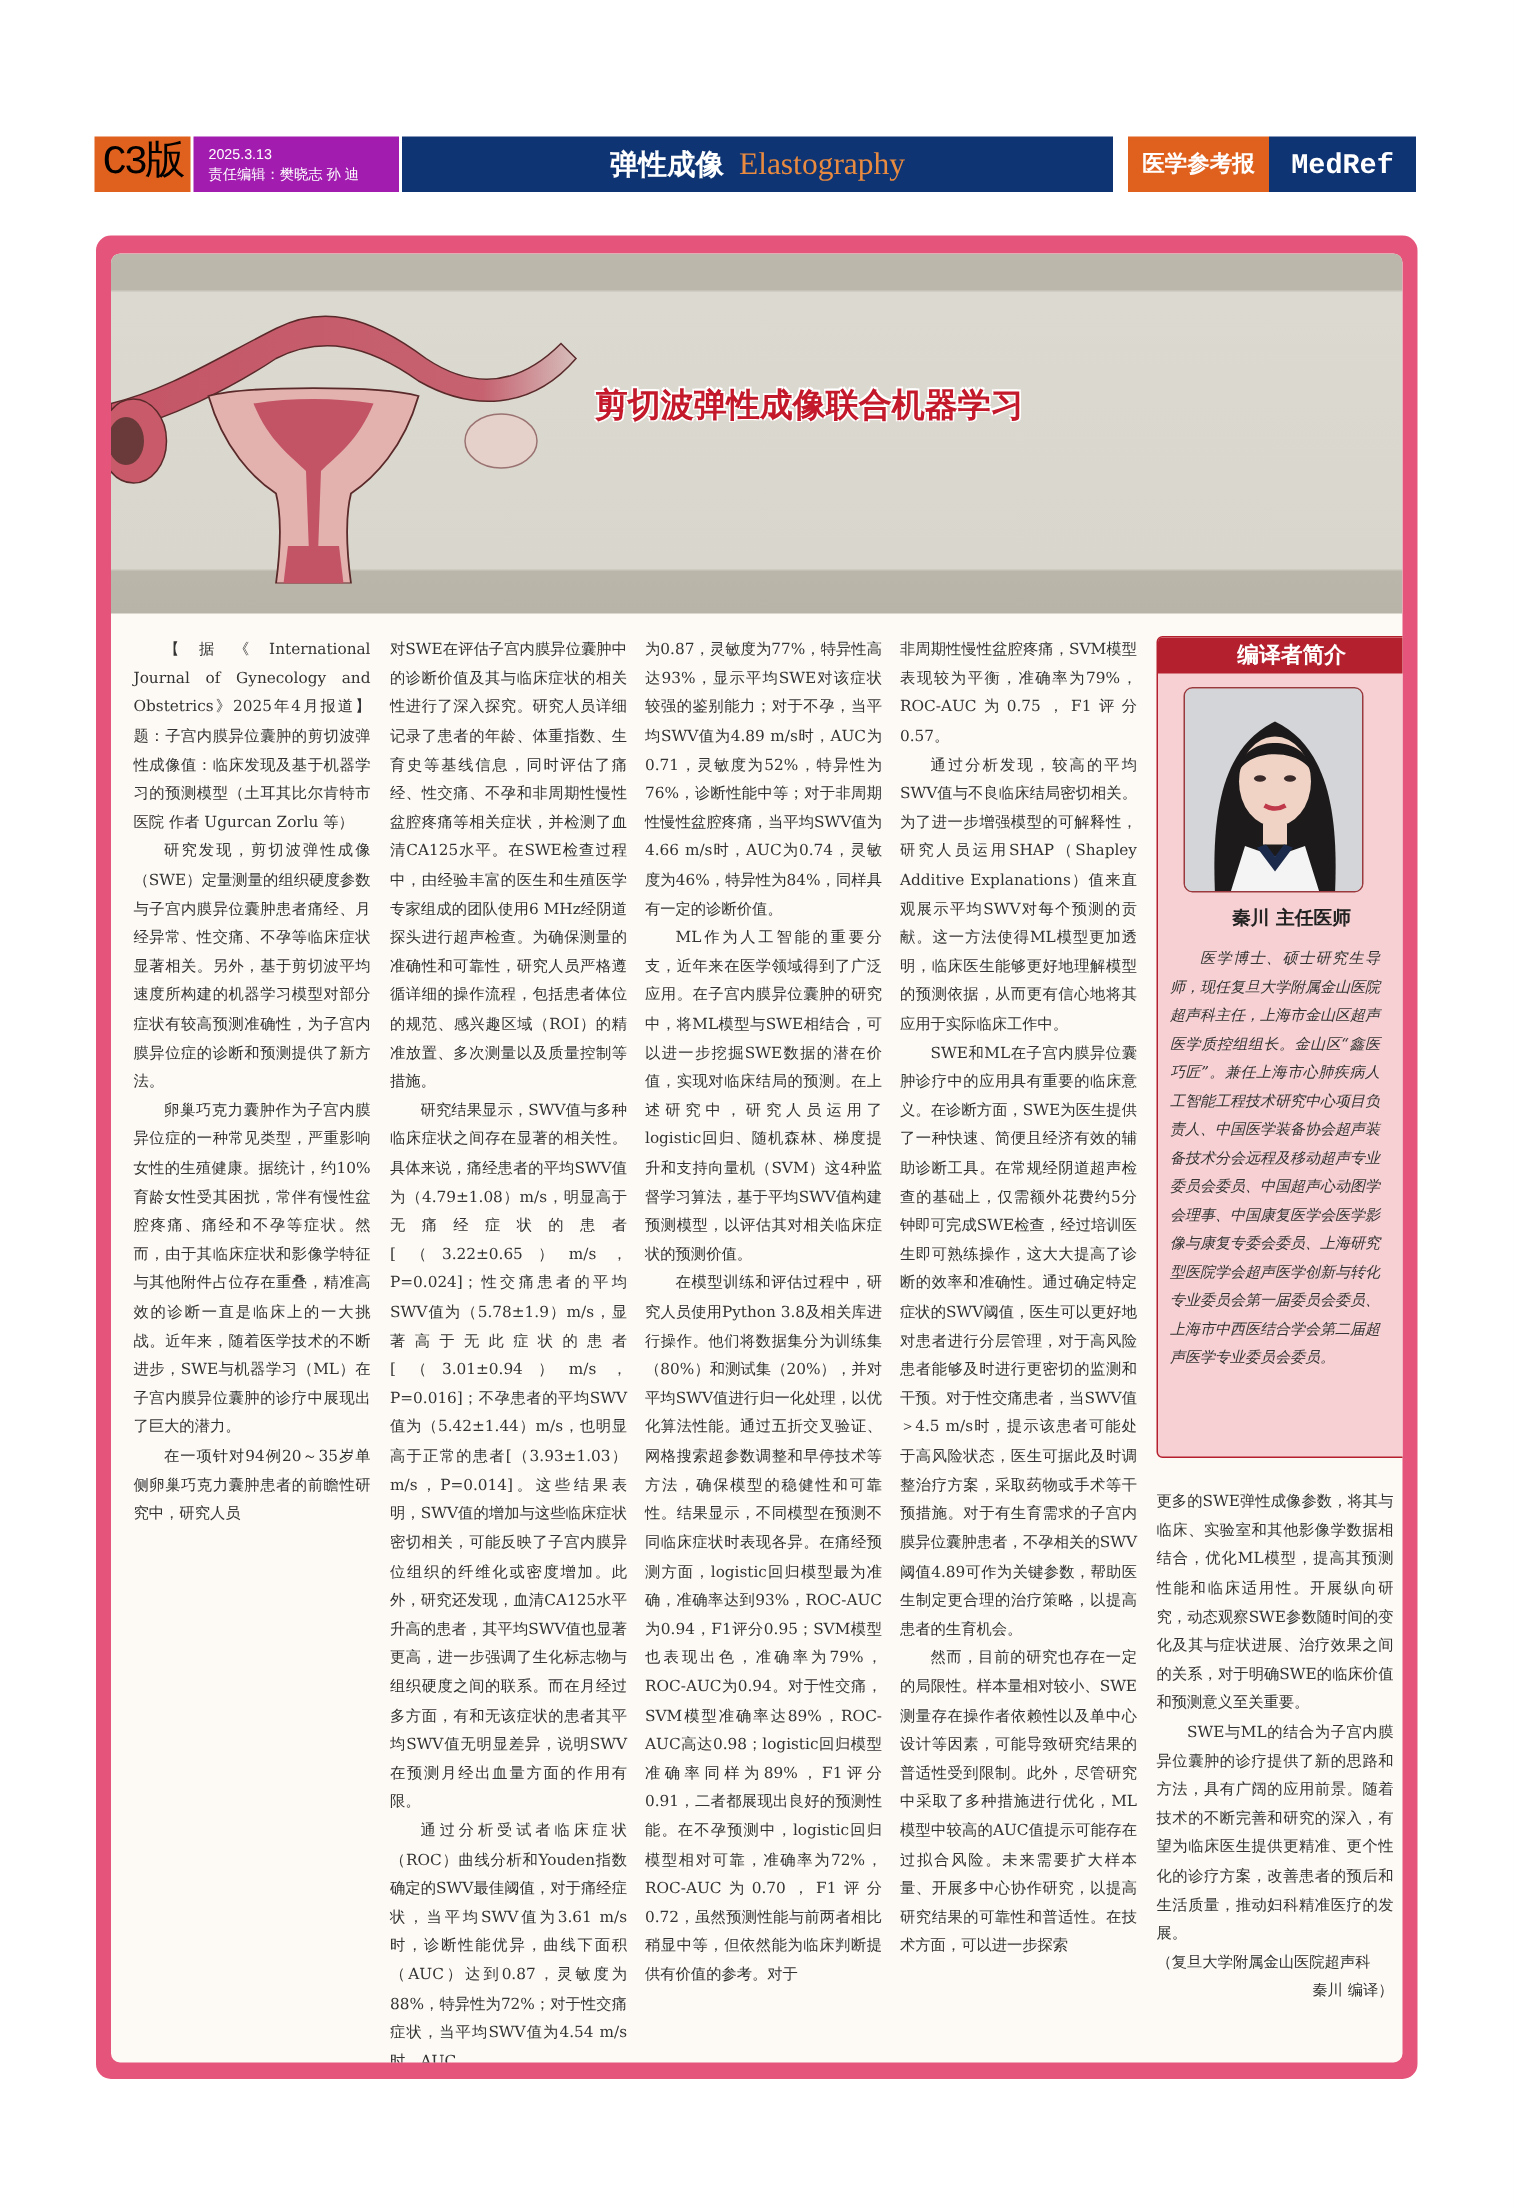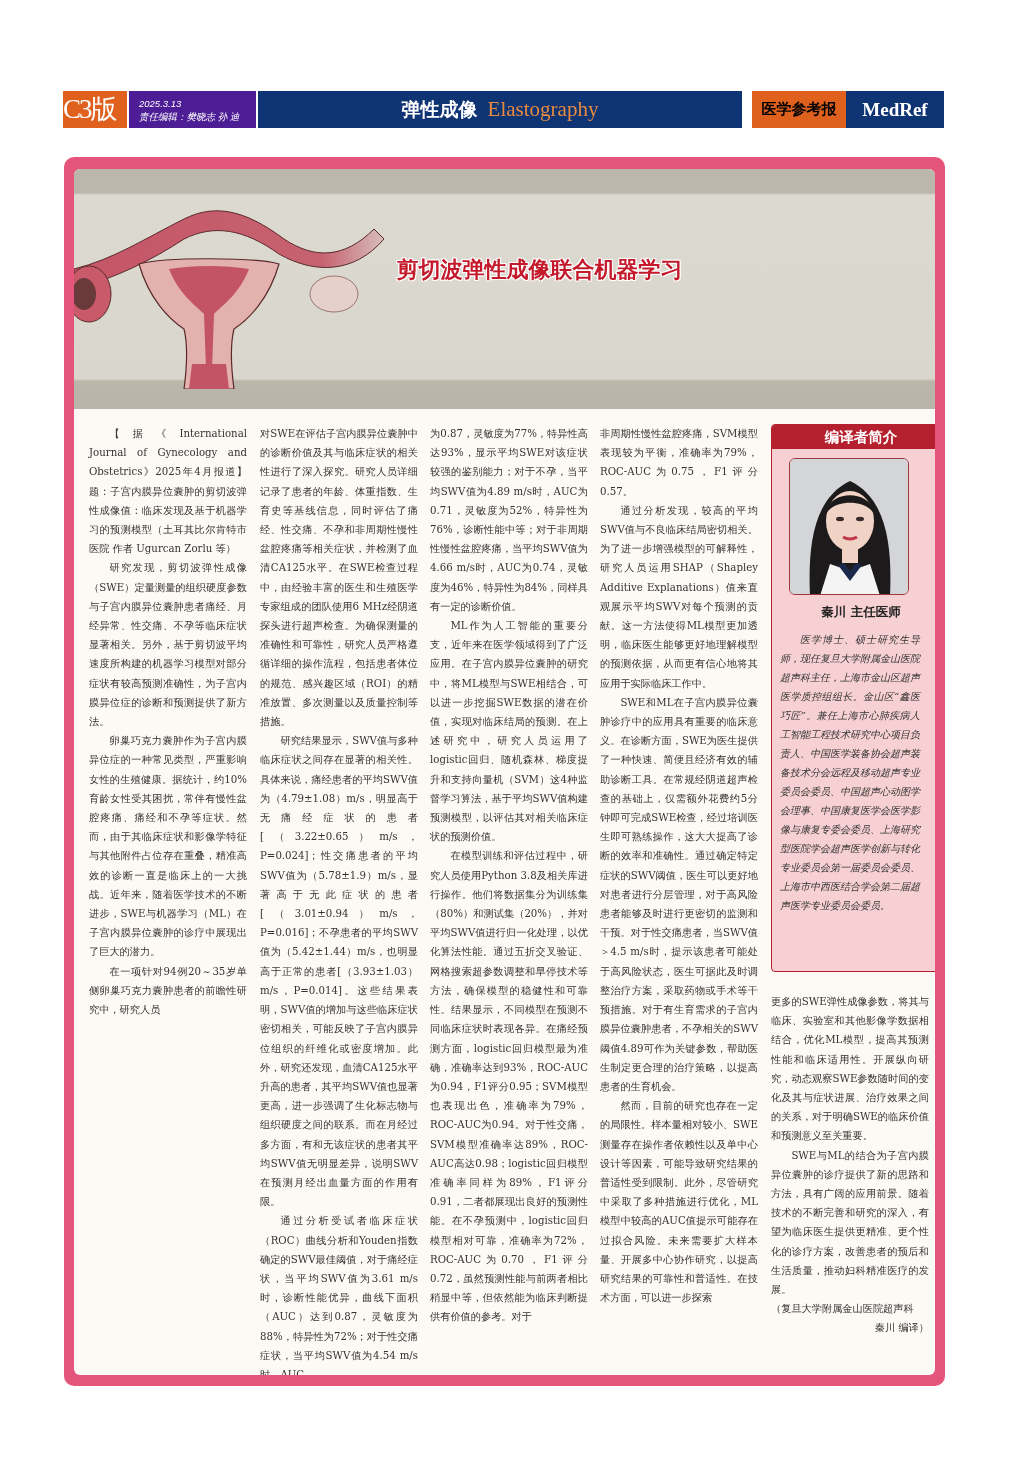--- a/index.html
+++ b/index.html
@@ -1,30 +1,30 @@
 <!DOCTYPE html>
 <html><head>
 <meta charset="utf-8">
 <style>
   * { box-sizing: border-box; margin: 0; padding: 0; }
   html, body { width: 1009px; height: 1474px; background: #ffffff; overflow: hidden; }
   body { position: relative; font-family: "DejaVu Serif", "Liberation Serif", serif; color: #2a2a2a; }
 
   
   .masthead { position: absolute; left: 63px; top: 91px; width: 881px; height: 37px; display: flex; }
-  .mh-edition { width: 64px; height: 37px; background: #e0611d; color: #ffffff; font-family: Liberation Serif, serif;
-    font-size: 27px; line-height: 37px; text-align: left; letter-spacing: -2px; }
-  .mh-meta { width: 127px; margin-left: 2px; background: #4c1d95; color: #fff; font-family: "Liberation Sans", sans-serif;
-    font-size: 9.5px; padding: 6px 0 0 10px; line-height: 13px; font-style: italic; }
+  .mh-edition { width: 64px; height: 37px; background: #e0611d; color: #000000; font-family: Liberation Mono, monospace;
+    font-size: 27px; line-height: 37px; text-align: center; letter-spacing: -2px; }
+  .mh-meta { width: 137px; margin-left: 2px; background: #a21caf; color: #fff; font-family: "Liberation Sans", sans-serif;
+    font-size: 9.5px; padding: 6px 0 0 10px; line-height: 13px; }
   .mh-section { flex: 1; margin-left: 2px; background: #0e3474; display: flex; align-items: center; justify-content: center; gap: 10px; }
   .mh-section-cn { color: #fff; font-size: 19px; font-weight: bold; font-family: "DejaVu Serif", serif; }
   .mh-section-en { color: #e88a3f; font-size: 21px; font-family: "Liberation Serif", serif; }
-  .mh-paper { width: 94px; margin-left: 10px; background: #e0611d; color: #000000; font-size: 15px; font-weight: bold;
+  .mh-paper { width: 94px; margin-left: 10px; background: #e0611d; color: #ffffff; font-size: 15px; font-weight: bold;
     display: flex; align-items: center; justify-content: center; }
-  .mh-brand { width: 98px; background: #0e3474; color: #fff; font-family: Liberation Serif, serif; font-size: 19px; font-weight: bold;
+  .mh-brand { width: 98px; background: #0e3474; color: #fff; font-family: Liberation Mono, monospace; font-size: 19px; font-weight: bold;
     display: flex; align-items: center; justify-content: center; }
 
   
   .frame { position: absolute; left: 64px; top: 157px; width: 881px; height: 1229px; background: #e5547a; border-radius: 10px; }
   .inner { position: absolute; left: 10px; top: 12px; width: 861px; height: 1206px; background: #fdfaf5; border-radius: 6px; overflow: hidden; }
 
   
   .hero { position: absolute; left: 0; top: 0; width: 861px; height: 240px;
     background: linear-gradient(#bcb7ab 0, #bcb7ab 24px, #dcd9d1 26px, #d9d6cd 210px, #bbb6aa 212px, #b9b4a8 240px); }
   .hero-illus { position: absolute; left: 0; top: 30px; width: 360px; height: 190px; }

